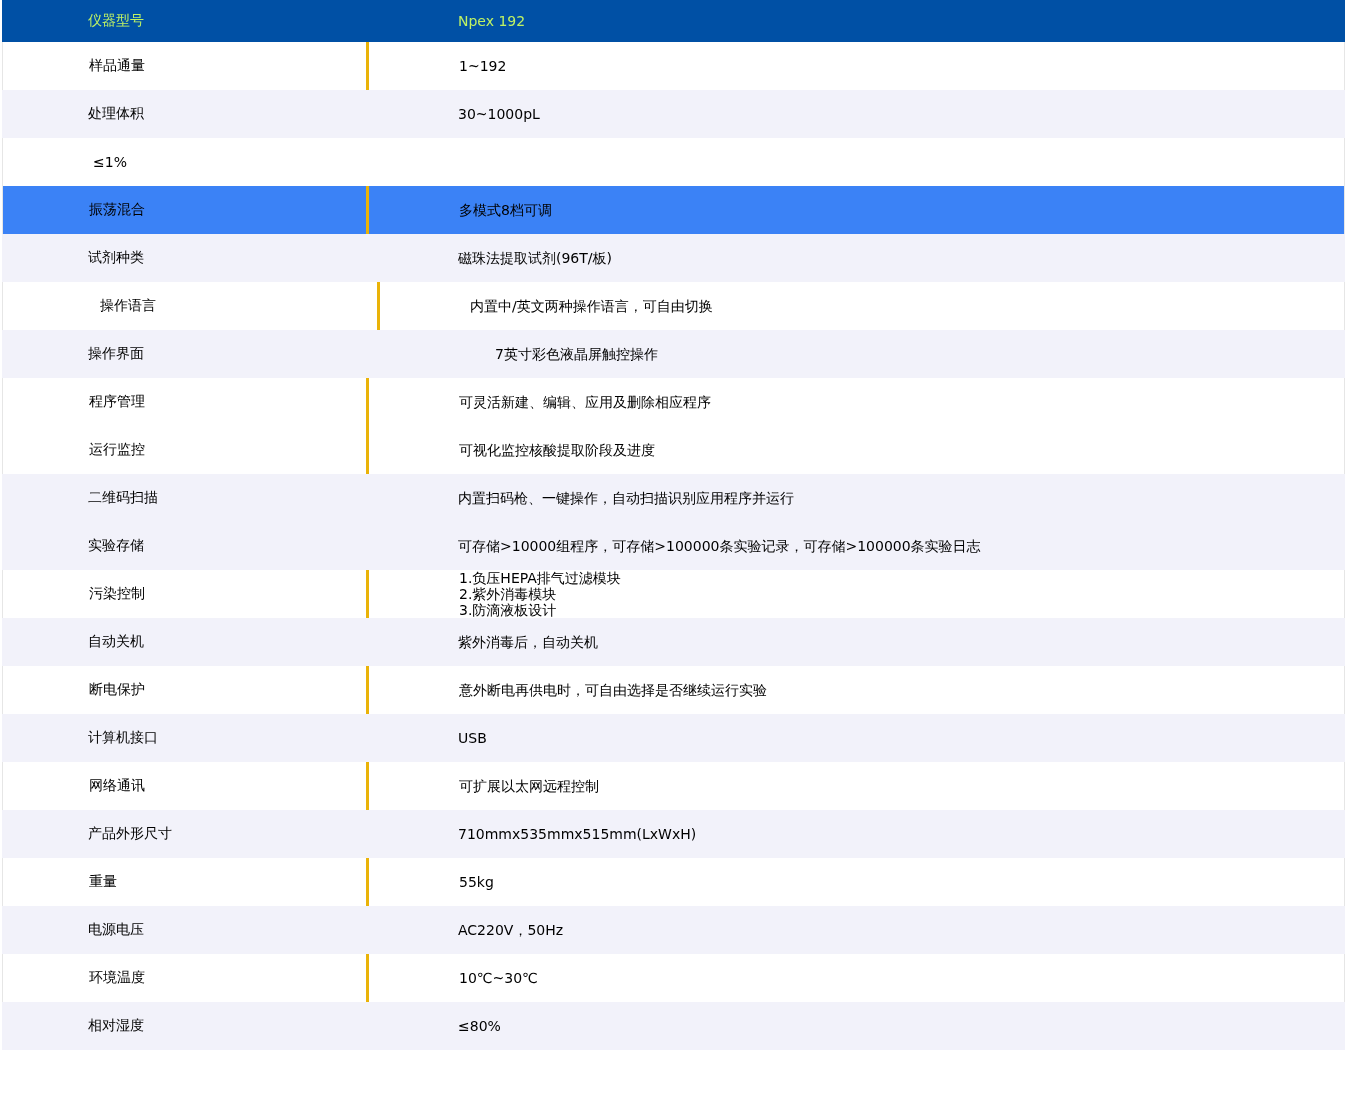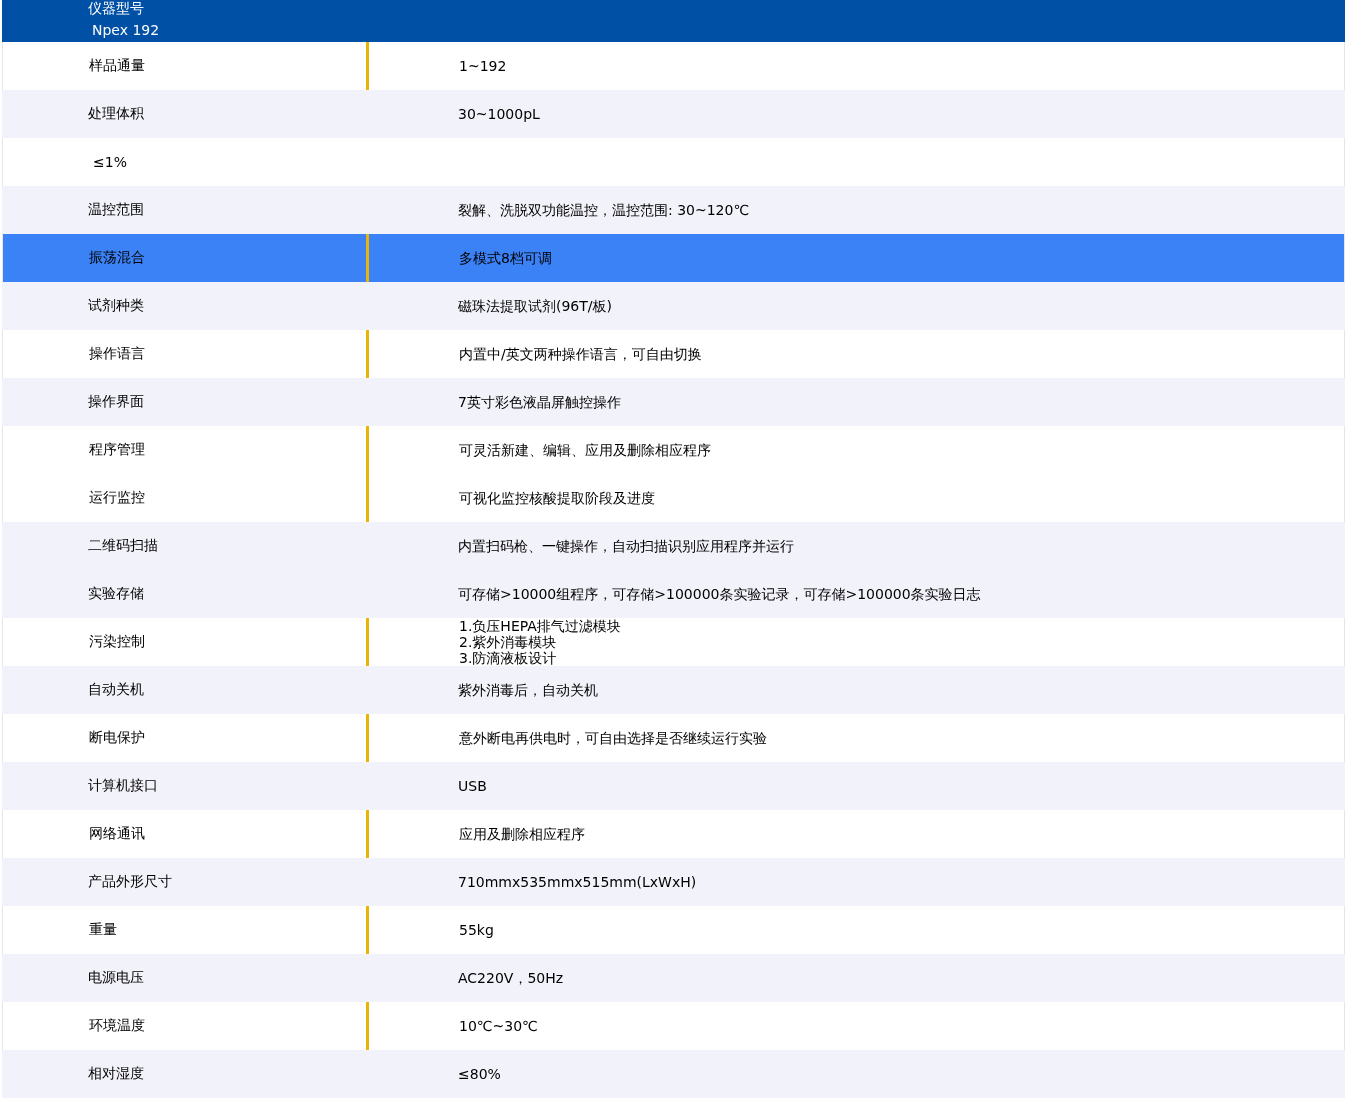--- a/index.html
+++ b/index.html
@@ -60,21 +60,21 @@
     line-height: 16px;
   }
   .cell-value .line {
     line-height: 16px;
   }
 </style>
 </head>
 <body style="color: rgb(0, 0, 0);">
 
 <div class="spec-table">
-  <div class="row header-row" style="background: rgb(0, 80, 165); color: #ffffff; flex-direction: column;">
+  <div class="row header-row" style="background: rgb(0, 80, 165); color: #bef264;">
     <div class="cell-label">
       <span>仪器型号</span>
     </div>
     <div class="cell-value">
       <span class="line">Npex 192</span>
     </div>
   </div>
   <div id="rows-container">
   <div class="row white" style="background: rgb(255, 255, 255);">
     <div class="cell-label">
@@ -93,57 +93,49 @@
           <div class="line">30~1000pL</div>
         </div>
   </div>
 
   <div class="row white" style="background: rgb(255, 255, 255);">
     <div class="cell-value">
           <div class="line">≤1%</div>
         </div>
   </div>
 
-  <div class="row stripe" style="background: rgb(242, 242, 250);">
-    <div class="cell-label">
-      <span>温控范围</span>
-    </div>
-    <div class="cell-value">
-          <div class="line">裂解、洗脱双功能温控，温控范围: 30~120℃</div>
-        </div>
-  </div>
 
   <div class="row white" style="background: #3b82f6;">
     <div class="cell-label">
       <span>振荡混合</span>
     </div>
     <div class="cell-value">
           <div class="line">多模式8档可调</div>
         </div>
   </div>
 
   <div class="row stripe" style="background: rgb(242, 242, 250);">
     <div class="cell-label">
       <span>试剂种类</span>
     </div>
     <div class="cell-value">
           <div class="line">磁珠法提取试剂(96T/板)</div>
         </div>
   </div>
 
-  <div class="row white" style="background: rgb(255, 255, 255);">
+  <div class="row white" style="background: rgb(255, 255, 255); padding-left: 11px;">
     <div class="cell-label">
       <span>操作语言</span>
     </div>
     <div class="cell-value">
           <div class="line">内置中/英文两种操作语言，可自由切换</div>
         </div>
   </div>
 
-  <div class="row stripe" style="background: rgb(242, 242, 250);">
+  <div class="row stripe" style="background: rgb(242, 242, 250); gap: 37px;">
     <div class="cell-label">
       <span>操作界面</span>
     </div>
     <div class="cell-value">
           <div class="line">7英寸彩色液晶屏触控操作</div>
         </div>
   </div>
 
   <div class="row white" style="background: rgb(255, 255, 255);">
     <div class="cell-label">
@@ -217,21 +209,21 @@
     <div class="cell-value">
           <div class="line">USB</div>
         </div>
   </div>
 
   <div class="row white" style="background: rgb(255, 255, 255);">
     <div class="cell-label">
       <span>网络通讯</span>
     </div>
     <div class="cell-value">
-          <div class="line">应用及删除相应程序</div>
+          <div class="line">可扩展以太网远程控制</div>
         </div>
   </div>
 
   <div class="row stripe" style="background: rgb(242, 242, 250);">
     <div class="cell-label">
       <span>产品外形尺寸</span>
     </div>
     <div class="cell-value">
           <div class="line">710mmx535mmx515mm(LxWxH)</div>
         </div>

